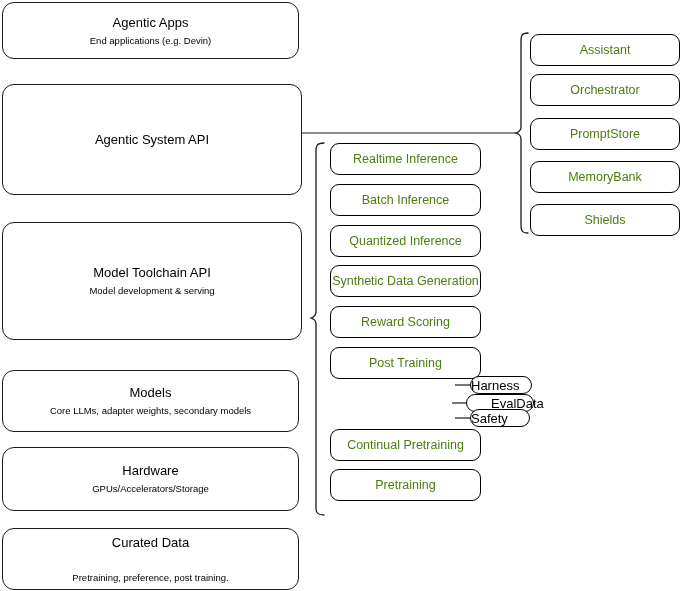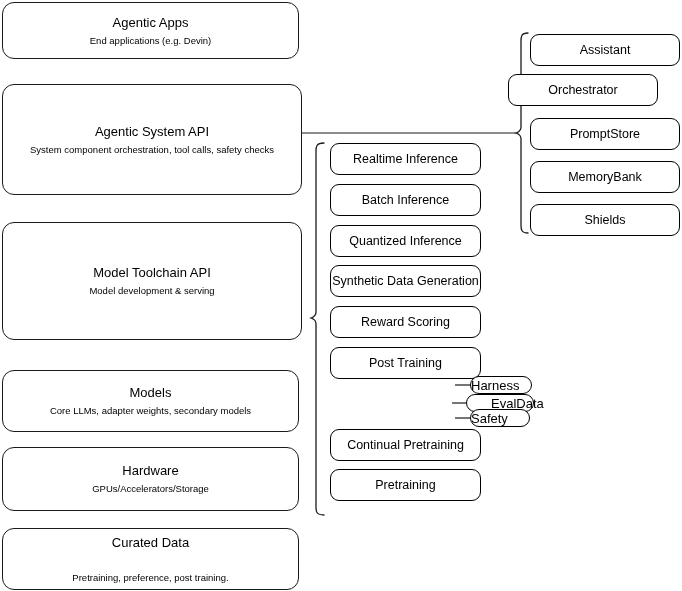--- a/index.html
+++ b/index.html
@@ -50,21 +50,21 @@
     box-sizing: border-box;
     border: 1.4px solid #000000;
     border-radius: 9px;
     background: #ffffff;
     display: flex;
     align-items: center;
     justify-content: center;
     text-align: center;
     font-size: 12.5px;
     line-height: 15px;
-    color: #000000;
+    color: #4d7c0f;
   }
   .capsule {
     position: absolute;
     box-sizing: border-box;
     border: 1.4px solid #000000;
     border-radius: 999px;
     background: #ffffff;
     display: flex;
     align-items: center;
     justify-content: flex-start;
@@ -87,21 +87,20 @@
 
 <div id="canvas">
 
   <div class="layer-box" style="left:2px; top:2px; width:297px; height:57px;">
     <div class="layer-title">Agentic Apps</div>
     <div class="layer-sub">End applications (e.g. Devin)</div>
   </div>
 
   <div class="layer-box" style="left:2px; top:84px; width:300px; height:111px;">
     <div class="layer-title">Agentic System API</div>
-    <div class="layer-sub">System component orchestration, tool calls, safety checks</div>
   </div>
 
   <div class="layer-box" style="left:2px; top:222px; width:300px; height:118px;">
     <div class="layer-title">Model Toolchain API</div>
     <div class="layer-sub">Model development &amp; serving</div>
   </div>
 
   <div class="layer-box" style="left:2px; top:447px; width:297px; height:64px;">
     <div class="layer-title">Hardware</div>
     <div class="layer-sub">GPUs/Accelerators/Storage</div>
@@ -173,21 +172,21 @@
   <div class="capsule" style="left:466px; top:394px; width:68px; height:18px; z-index:6;padding-left:24px;">
     <span>EvalData</span>
   </div>
   <div class="capsule" style="left:470px; top:409px; width:60px; height:18px; z-index:7;">
     <span>Safety</span>
   </div>
 
   <div class="pill-box" style="left:530px; top:34px; width:150px; height:32px;">
     <span>Assistant</span>
   </div>
-  <div class="pill-box" style="left:508px; top:74px; width:150px; height:32px;">
+  <div class="pill-box" style="left:530px; top:74px; width:150px; height:32px;">
     <span>Orchestrator</span>
   </div>
   <div class="pill-box" style="left:530px; top:161px; width:150px; height:32px;">
     <span>MemoryBank</span>
   </div>
   <div class="pill-box" style="left:530px; top:118px; width:150px; height:32px;">
     <span>PromptStore</span>
   </div>
   <div class="pill-box" style="left:530px; top:204px; width:150px; height:32px;">
     <span>Shields</span>

